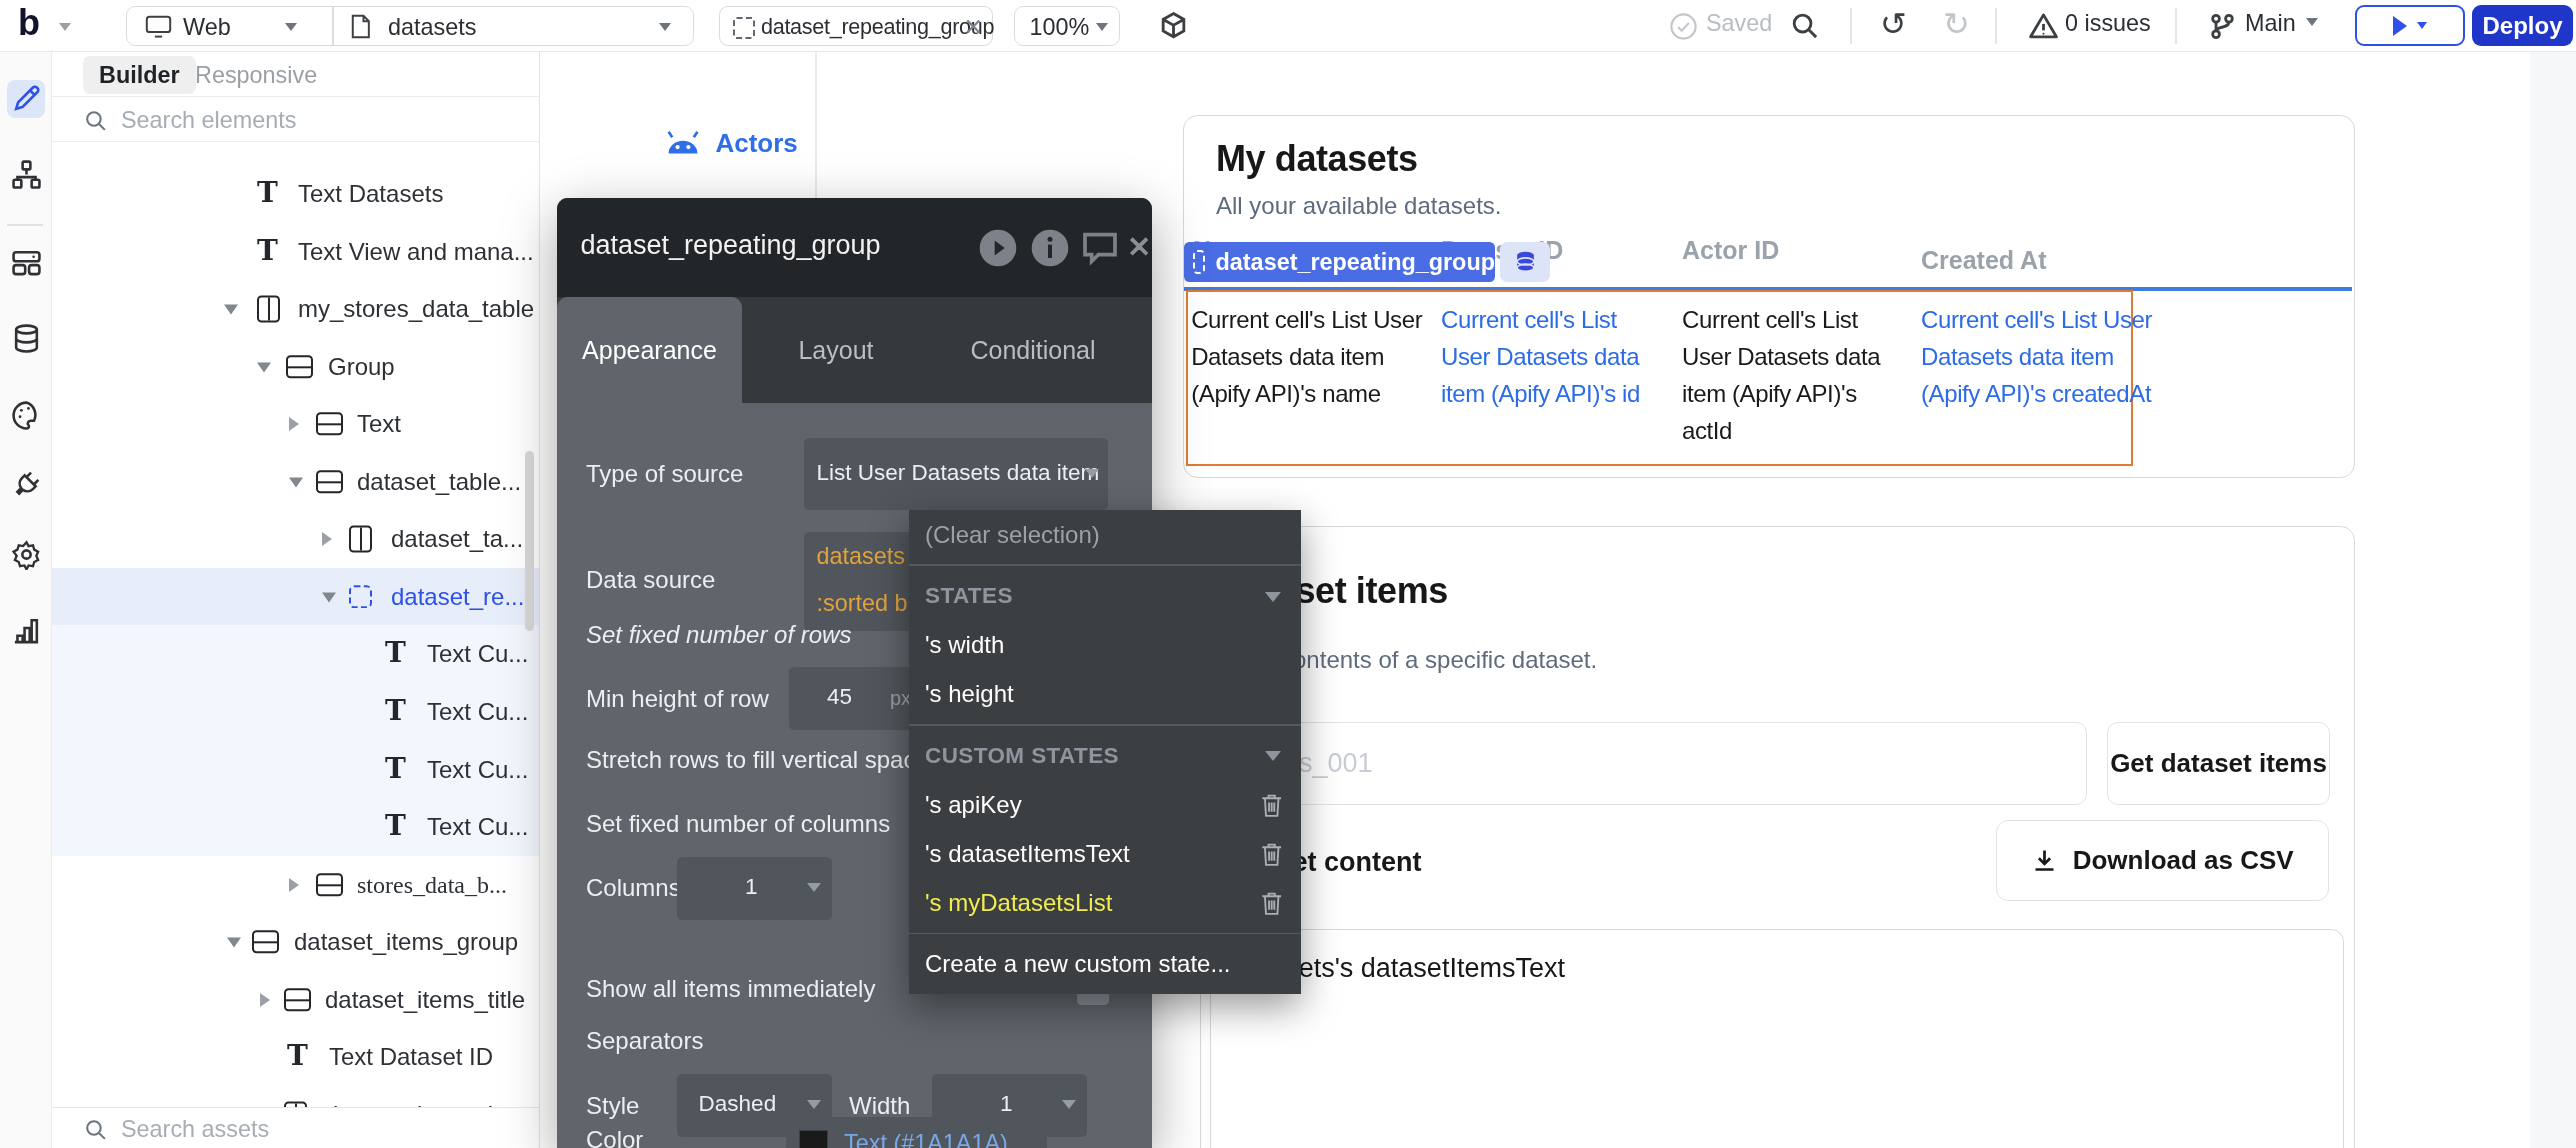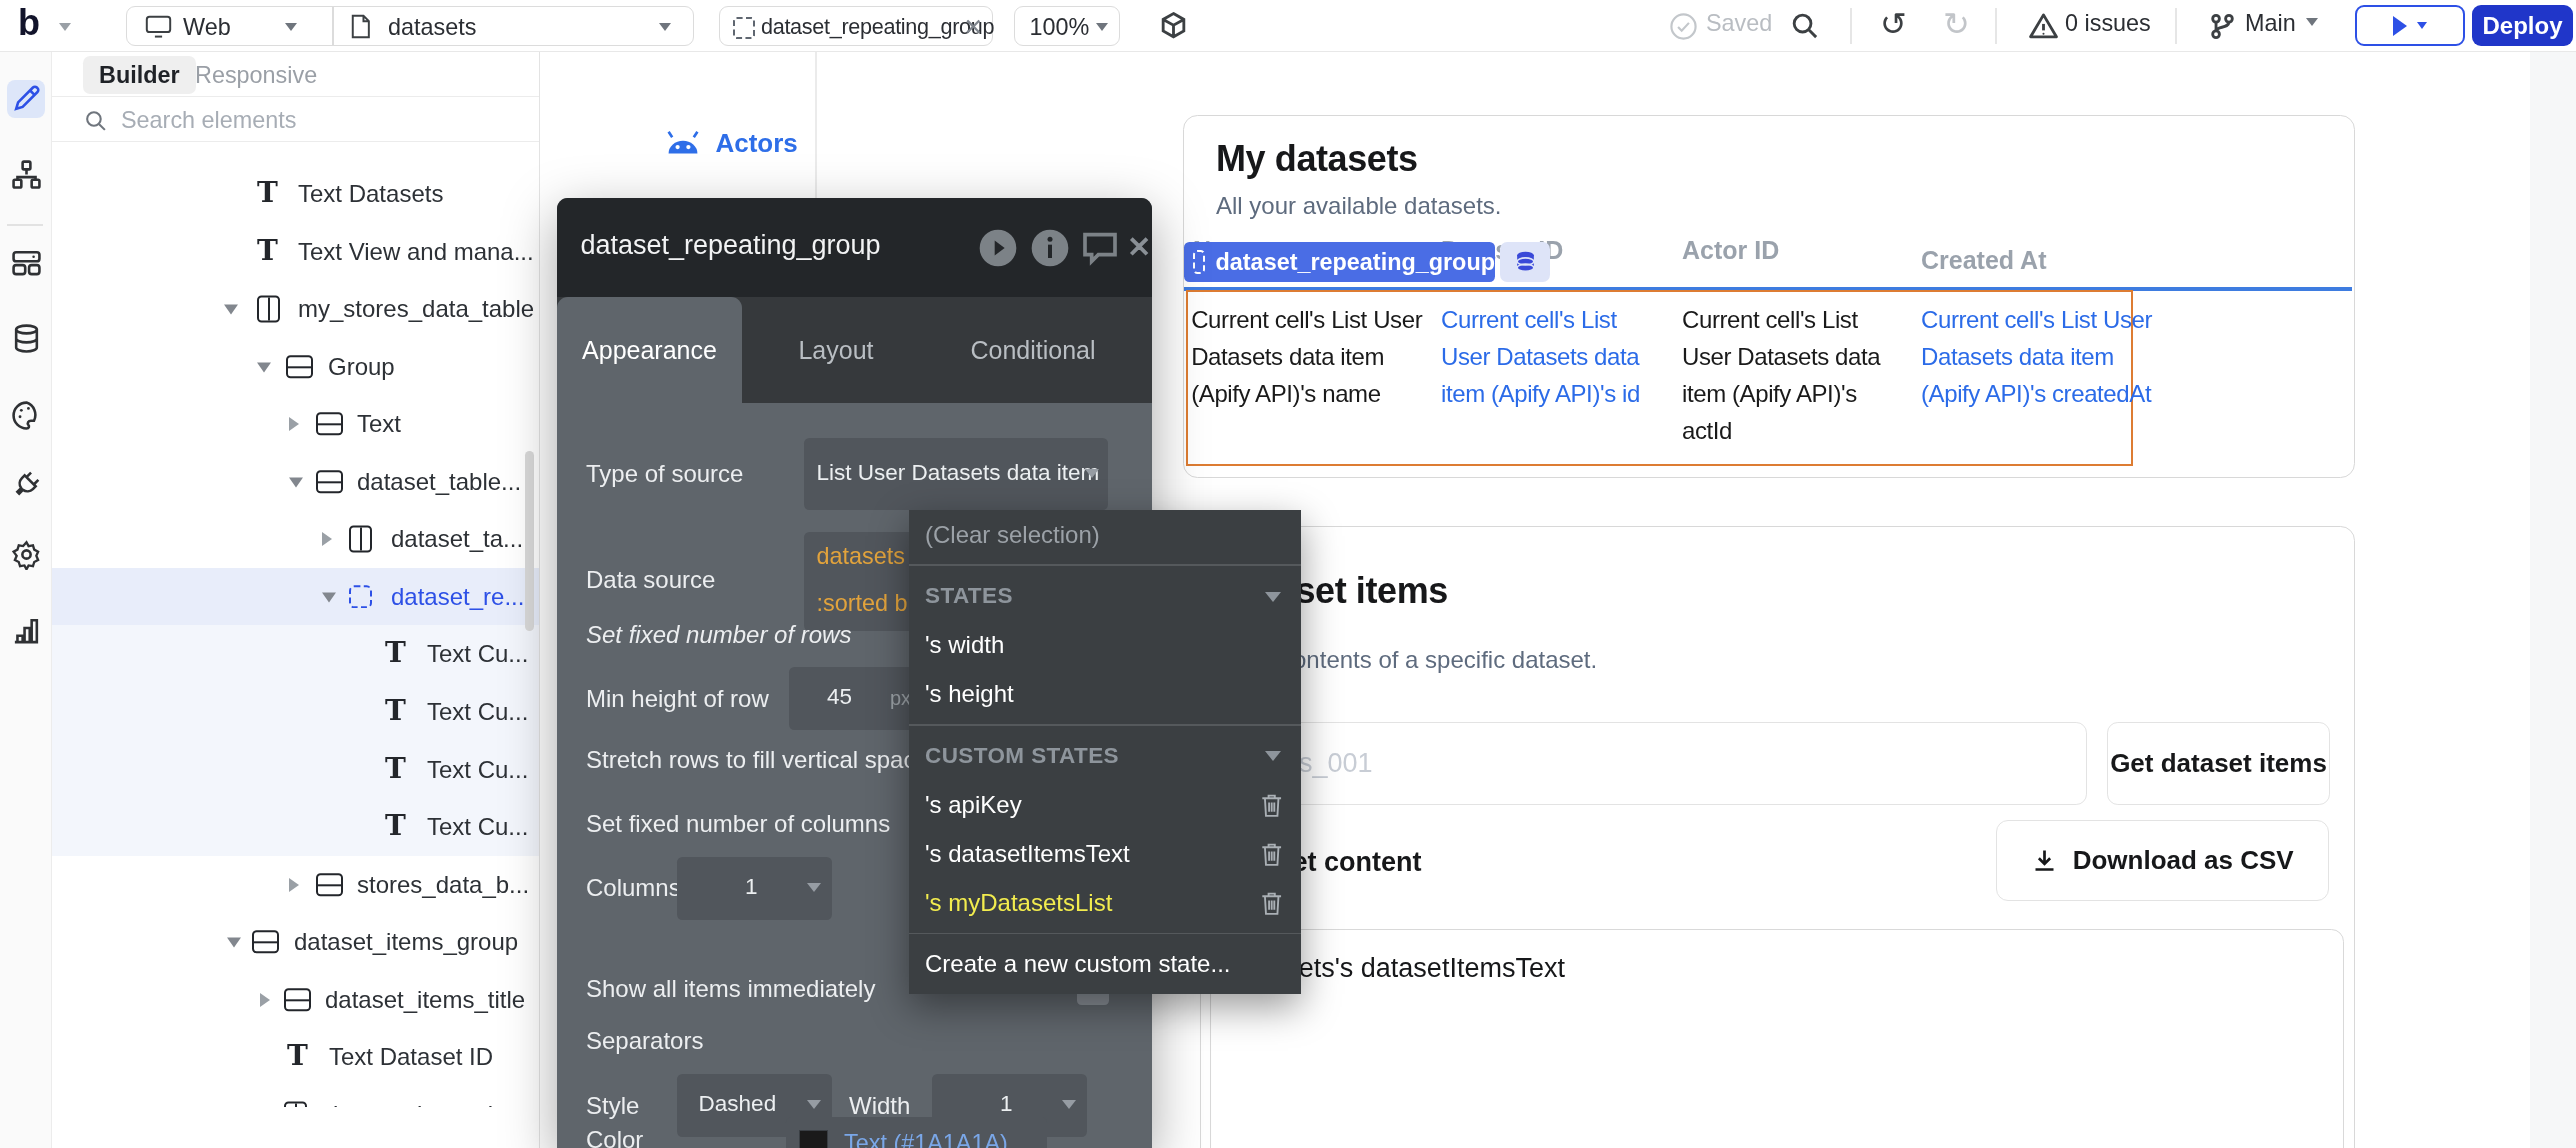--- a/index.html
+++ b/index.html
@@ -358,21 +358,21 @@
           <span class="ti ti-text" style="left: 334px;">T</span>
           <span class="tree-lbl" style="left: 376px;">Text Cu...</span>
         </div>
         <div class="tree-row tint" style="top: 657px;">
           <span class="ti ti-text" style="left: 334px;">T</span>
           <span class="tree-lbl" style="left: 376px;">Text Cu...</span>
         </div>
         <div class="tree-row" style="top: 715px;">
           <span class="cr cr-r" style="left: 238px;"></span>
           <span class="ti ti-group" style="left: 265px;"></span>
-          <span class="tree-lbl" style="left: 306px;">stores_data_b...</span>
+          <span class="tree-lbl" style="left: 306px; font-family: Liberation Serif, serif;">stores_data_b...</span>
         </div>
         <div class="tree-row" style="top: 772px;">
           <span class="cr cr-d" style="left: 176px;"></span>
           <span class="ti ti-group" style="left: 201px;"></span>
           <span class="tree-lbl" style="left: 243px;">dataset_items_group</span>
         </div>
         <div class="tree-row" style="top: 830px;">
           <span class="cr cr-r" style="left: 209px;"></span>
           <span class="ti ti-group" style="left: 233px;"></span>
           <span class="tree-lbl" style="left: 274px;">dataset_items_title</span>
@@ -380,20 +380,27 @@
         <div class="tree-row" style="top: 887px;">
           <span class="ti ti-text" style="left: 236px;">T</span>
           <span class="tree-lbl" style="left: 278px;">Text Dataset ID</span>
         </div>
         <div class="tree-row" style="top: 945px;">
           <span class="ti ti-cols" style="left: 233px;"></span>
           <span class="tree-lbl" style="left: 274px;">dataset_items_in...</span>
         </div>
       </div>
     <div class="scrollthumb"></div>
+    <div class="assets">
+      <svg style="position:absolute;left:32px;top:9px;" width="25" height="25" viewBox="0 0 24 24">
+        <circle cx="10.5" cy="10.5" r="6.5" stroke="#6f757d" stroke-width="2" fill="none"></circle>
+          <path d="M15.5 15.5 L21 21" stroke="#6f757d" stroke-width="2"></path>
+      </svg>
+      <span class="ph-txt" style="position:absolute;left:70px;top:8px;">Search assets</span>
+    </div>
   </div>
 
   <div class="popup">
     <div class="pop-head">
       <span class="pop-title">dataset_repeating_group</span>
       <svg class="pop-ico" style="left:421px;" viewBox="0 0 24 24">
         <circle cx="12" cy="12" r="11" fill="#7c8287"></circle>
           <path d="M10 7.5 L16 12 L10 16.5 z" fill="#232629"></path>
       </svg>
       <svg class="pop-ico" style="left:473px;" viewBox="0 0 24 24">

